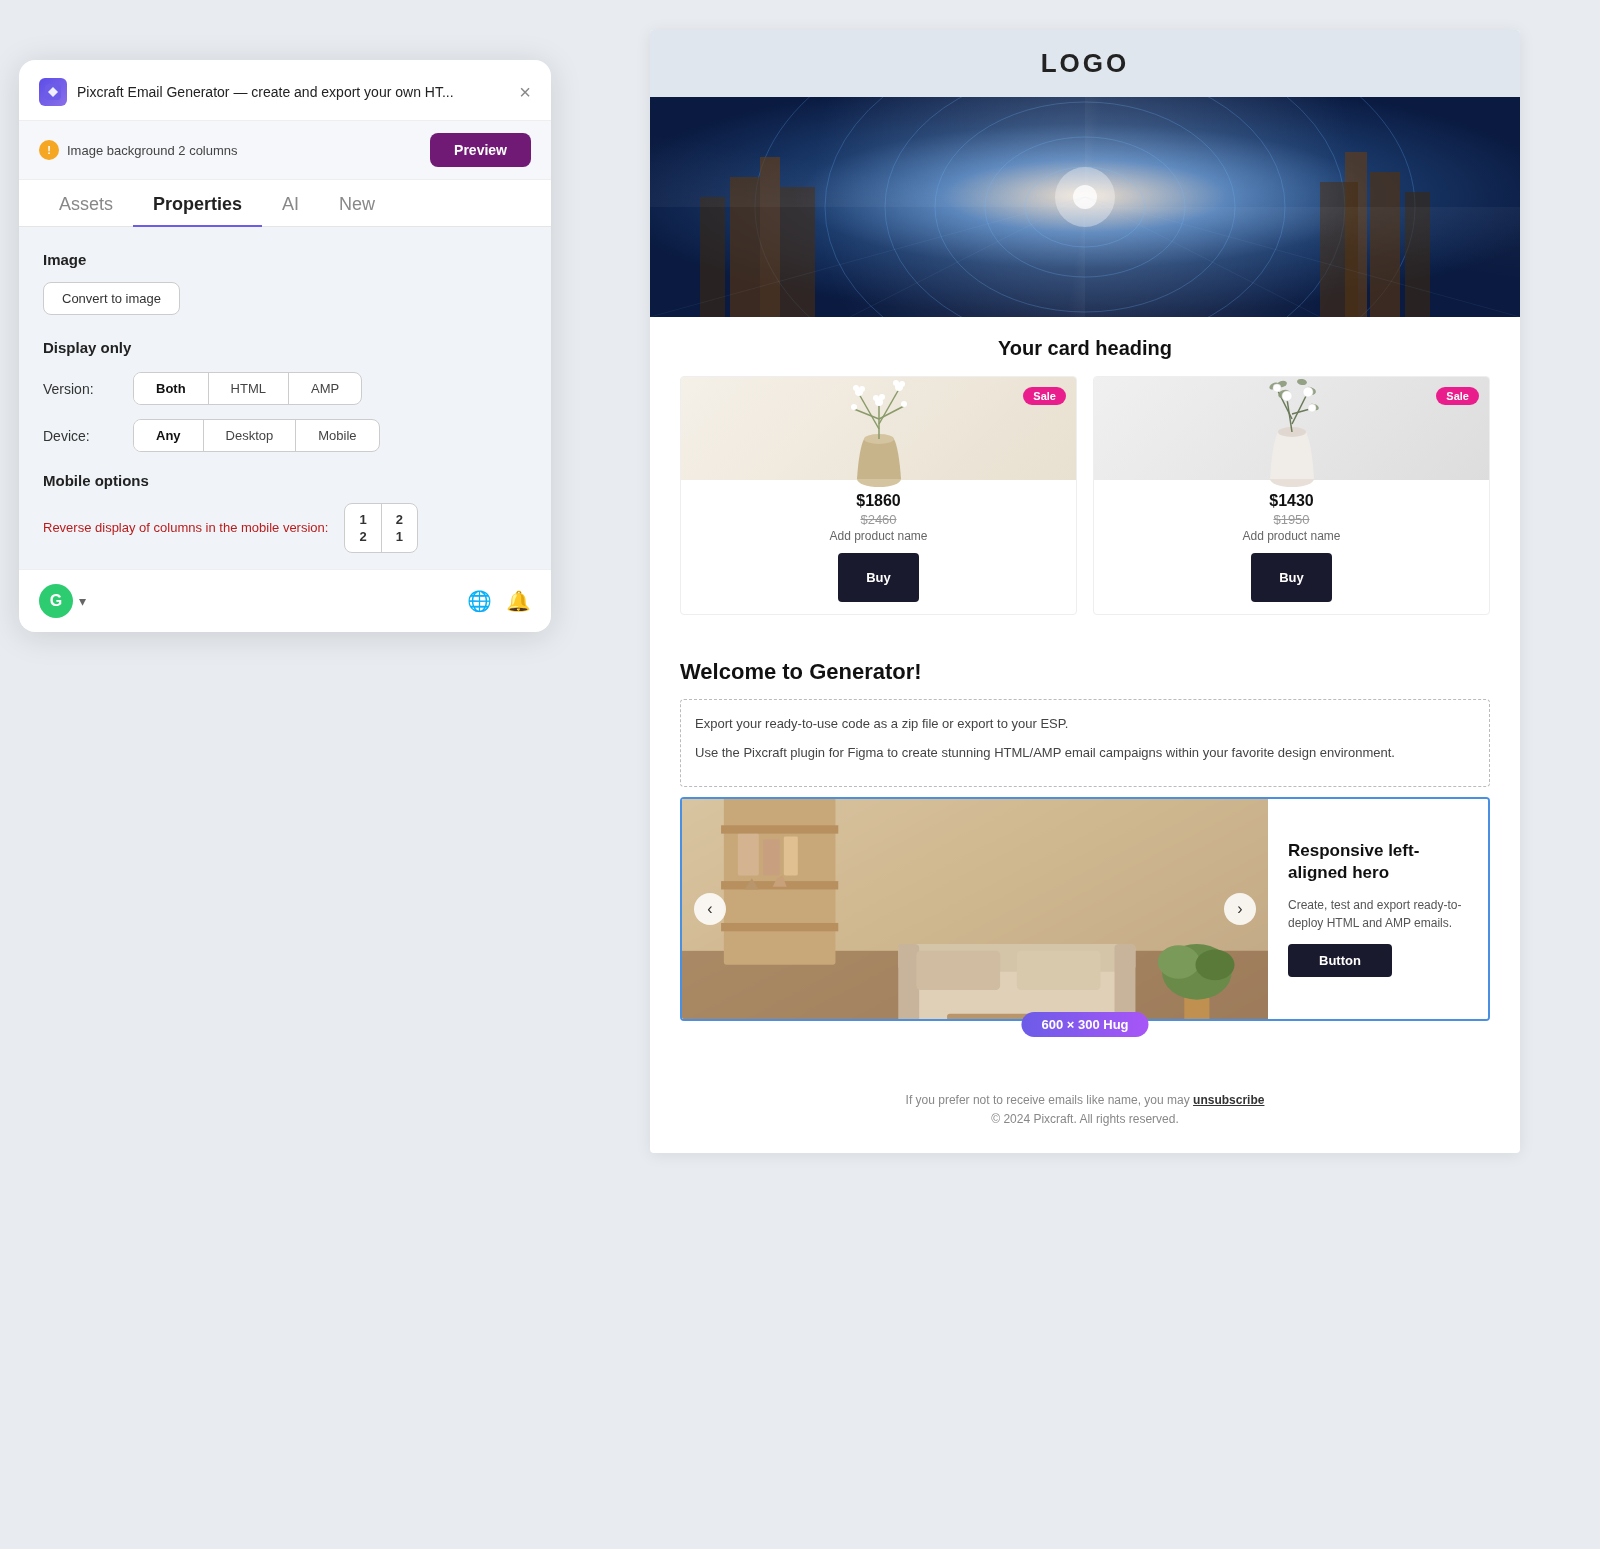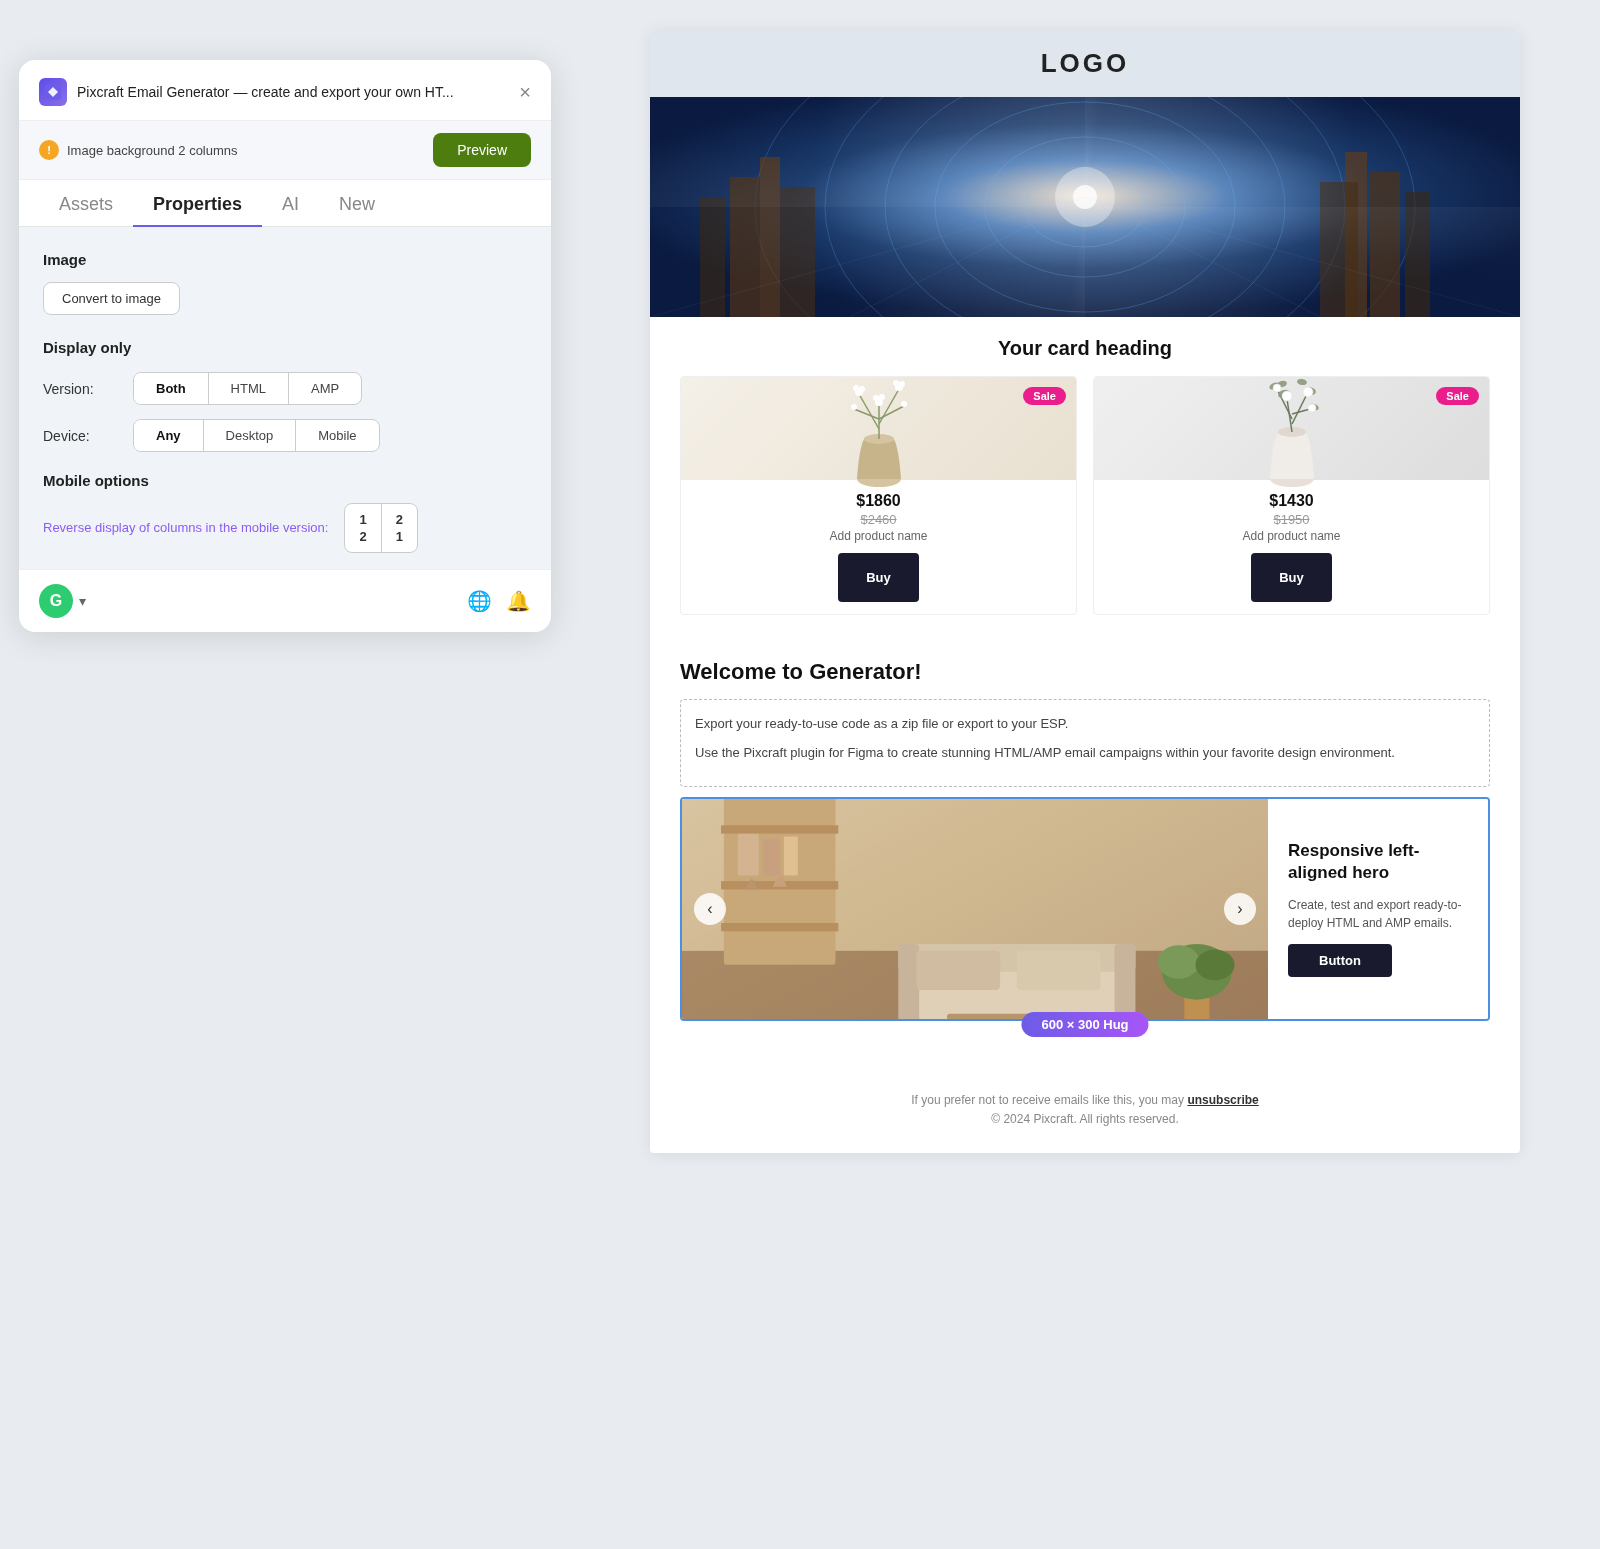--- a/index.html
+++ b/index.html
@@ -96,27 +96,27 @@
       font-size: 11px;
       font-weight: bold;
     }
 
     .toolbar-label {
       font-size: 13px;
       color: #444;
     }
 
     .preview-btn {
-      background: #4d7c0f;
+      background: #701a75;
       color: #fff;
       border: none;
       border-radius: 8px;
       padding: 9px 24px;
       font-size: 14px;
-      font-weight: 400;
+      font-weight: 700;
       cursor: pointer;
     }
 
     .tabs-row {
       display: flex;
       border-bottom: 1px solid #e5e5e5;
       padding: 0 20px;
     }
 
     .tab {
@@ -215,21 +215,21 @@
     }
 
     .reverse-row {
       display: flex;
       align-items: center;
       gap: 16px;
     }
 
     .reverse-label {
       font-size: 13px;
-      color: #8b5cf6;
+      color: #b91c1c;
       line-height: 1.4;
     }
 
     .column-toggle {
       display: flex;
       border: 1.5px solid #ccc;
       border-radius: 8px;
       overflow: hidden;
       background: #fff;
     }
@@ -859,20 +859,20 @@
             <div class="hero-content-text">Create, test and export ready-to-deploy HTML and AMP emails.</div>
             <button class="hero-button">Button</button>
           </div>
         </div>
       </div>
       <div class="size-badge">600 × 300 Hug</div>
     </div>
 
     <div class="email-footer">
       <p class="footer-text">
-        <span>If you prefer not to receive emails like this, you may</span>
+        <span>If you prefer not to receive emails like name, you may</span>
         <a class="footer-link">unsubscribe</a>
       </p>
       <p class="footer-text">© 2024 Pixcraft. All rights reserved.</p>
     </div>
 
   </div>
 </div>
 
 </body></html>

